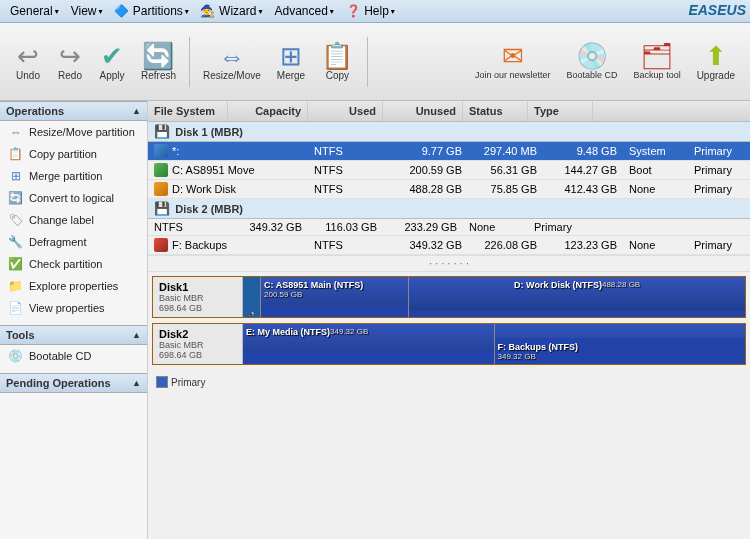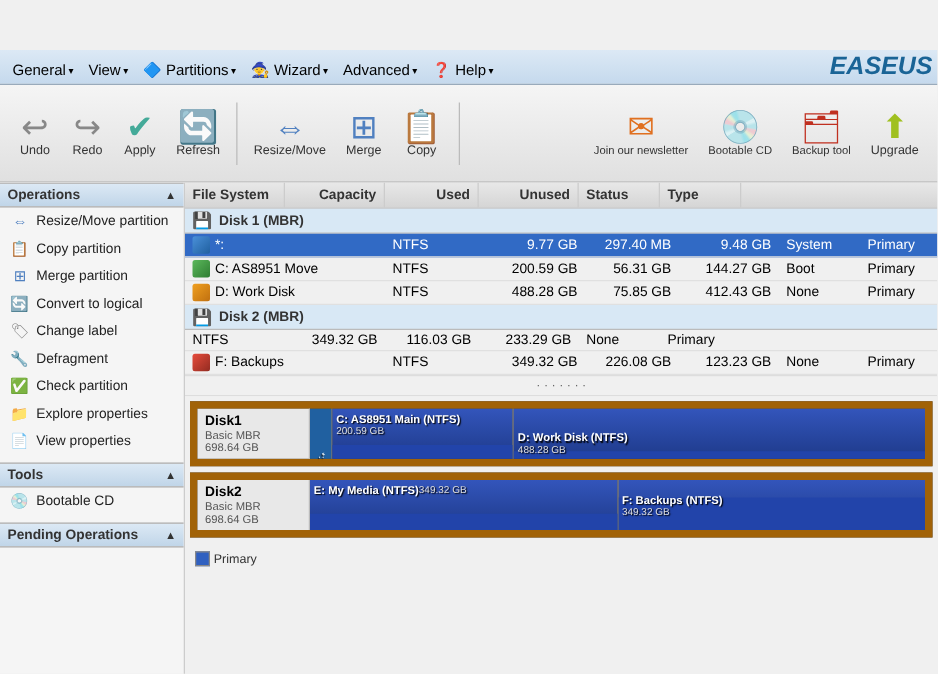--- a/index.html
+++ b/index.html
@@ -1,22 +1,22 @@
 <!DOCTYPE html>
 <html><head>
   <meta charset="utf-8">
   <style>
     * { margin: 0; padding: 0; box-sizing: border-box; }
     body { font-family: 'Segoe UI', Tahoma, Geneva, Verdana, sans-serif; font-size: 12px; background: #f0f0f0; width: 750px; height: 539px; overflow: hidden; }
 
     
-    .menu-bar { background: linear-gradient(to bottom, #dce9f5, #c5d9ed); padding: 2px 4px; display: flex; align-items: flex-end; border-bottom: 1px solid #9ab; margin-top: 40px; }
+    .menu-bar { background: linear-gradient(to bottom, #dce9f5, #c5d9ed); padding: 2px 4px; display: flex; align-items: flex-start; border-bottom: 1px solid #9ab; }
     .menu-item { padding: 2px 6px; cursor: pointer; color: #000; font-size: 12px; display: flex; align-items: center; gap: 2px; }
     .menu-arrow { font-size: 8px; }
-    .easeus-logo { margin-left: auto; font-size: 20px; font-weight: bold; color: #1a6496; font-style: italic; }
+    .easeus-logo { margin-left: auto; font-size: 14px; font-weight: bold; color: #1a6496; font-style: italic; }
 
     
     .toolbar { background: linear-gradient(to bottom, #f5f5f5, #e0e0e0); padding: 4px 8px; display: flex; align-items: center; border-bottom: 1px solid #bbb; gap: 2px; }
     .toolbar-btn { display: flex; flex-direction: column; align-items: center; padding: 2px 6px; cursor: pointer; font-size: 10px; color: #333; border: 1px solid transparent; gap: 1px; min-width: 40px; }
     .toolbar-btn .icon { font-size: 22px; line-height: 1; }
     .toolbar-sep { width: 1px; height: 50px; background: #bbb; margin: 0 4px; }
 
     
     .main { display: flex; height: calc(539px - 80px - 20px); }
 
@@ -57,21 +57,21 @@
     .td-type { width: 65px; }
     .part-icon { width: 14px; height: 14px; border-radius: 2px; }
     .part-icon-sys { background: linear-gradient(135deg, #4a90d9, #2060a0); }
     .part-icon-c { background: linear-gradient(135deg, #5cb85c, #2e7d32); }
     .part-icon-d { background: linear-gradient(135deg, #f0a020, #c07010); }
     .part-icon-e { background: linear-gradient(135deg, #8e44ad, #6c3483); }
     .part-icon-f { background: linear-gradient(135deg, #e74c3c, #922b21); }
 
     
     .dots-divider { text-align: center; padding: 2px; color: #666; font-size: 10px; background: #f0f0f0; border-top: 1px solid #ddd; border-bottom: 1px solid #ddd; }
-    .disk-viz-row { display: flex; align-items: stretch; margin-bottom: 4px; background: #404040; border: 6px solid #a16207; }
+    .disk-viz-row { display: flex; align-items: stretch; margin-bottom: 4px; background: #84cc16; border: 1px solid #a16207; }
     .disk-label { width: 90px; padding: 4px 6px; border-right: 1px solid #bbb; font-size: 10px; background: #e8e8e8; flex-shrink: 0; display: flex; flex-direction: column; justify-content: center; }
     .disk-label .dl-name { font-weight: bold; font-size: 11px; }
     .disk-label .dl-sub { color: #555; font-size: 9px; }
 
     
     .legend-area { padding: 3px 8px; display: flex; gap: 12px; align-items: center; font-size: 10px; color: #333; }
     .legend-item { display: flex; align-items: center; gap: 3px; }
     .legend-box { width: 12px; height: 12px; border: 1px solid #888; }
     .legend-primary { background: #3060c0; }
 
@@ -303,39 +303,39 @@
           <div style="width:18px; background:#4a90d9; border-right:1px solid #888; display:flex; flex-direction:column; justify-content:flex-end; cursor:pointer;">
             <div style="background:#2060a0; height:100%; display:flex; align-items:flex-end; justify-content:center;">
               <span style="color:#fff; font-size:7px; writing-mode:vertical-rl; text-shadow:1px 1px 1px #000;">*:</span>
             </div>
           </div>
           <div style="flex:30; background:linear-gradient(to bottom, #3355bb 0%, #1e3a8a 100%); border-right:1px solid #888; display:flex; flex-direction:column; justify-content:flex-start; padding:3px; cursor:pointer; position:relative;">
             <div style="position:absolute; bottom:0; left:0; right:0; height:28%; background:#2244aa;"></div>
             <span style="color:#fff; font-size:9px; font-weight:bold; text-shadow:1px 1px 1px #000; position:relative; z-index:1;">C: AS8951 Main (NTFS)</span>
             <span style="color:#ddd; font-size:8px; text-shadow:1px 1px 1px #000; position:relative; z-index:1;">200.59 GB</span>
           </div>
-          <div style="flex:70; background:linear-gradient(to bottom, #3355bb 0%, #1e3a8a 100%); display:flex; flex-direction:column; justify-content:flex-end; padding:3px; cursor:pointer; position:relative;">
+          <div style="flex:70; background:linear-gradient(to bottom, #3355bb 0%, #1e3a8a 100%); display:flex; justify-content:center; padding:3px; cursor:pointer; position:relative;">
             <div style="position:absolute; bottom:0; left:0; right:0; height:16%; background:#2244aa;"></div>
             <span style="color:#fff; font-size:9px; font-weight:bold; text-shadow:1px 1px 1px #000; position:relative; z-index:1;">D: Work Disk (NTFS)</span>
             <span style="color:#ddd; font-size:8px; text-shadow:1px 1px 1px #000; position:relative; z-index:1;">488.28 GB</span>
           </div>
         </div>
 
         <div class="disk-viz-row">
           <div class="disk-label">
             <div class="dl-name">Disk2</div>
             <div class="dl-sub">Basic MBR</div>
             <div class="dl-sub">698.64 GB</div>
           </div>
           <div style="flex:50; background:linear-gradient(to bottom, #3355bb 0%, #1e3a8a 100%); border-right:1px solid #888; display:flex; justify-content:flex-start; padding:3px; cursor:pointer; position:relative;">
             <div style="position:absolute; bottom:0; left:0; right:0; height:33%; background:#2244aa;"></div>
             <span style="color:#fff; font-size:9px; font-weight:bold; text-shadow:1px 1px 1px #000; position:relative; z-index:1;">E: My Media (NTFS)</span>
             <span style="color:#ddd; font-size:8px; text-shadow:1px 1px 1px #000; position:relative; z-index:1;">349.32 GB</span>
           </div>
-          <div style="flex:50; background:linear-gradient(to bottom, #3355bb 0%, #1e3a8a 100%); display:flex; flex-direction:column; justify-content:center; padding:3px; cursor:pointer; position:relative;">
+          <div style="flex:50; background:linear-gradient(to bottom, #3355bb 0%, #1e3a8a 100%); display:flex; flex-direction:column; justify-content:flex-end; padding:3px; cursor:pointer; position:relative;">
             <div style="position:absolute; bottom:0; left:0; right:0; height:65%; background:#2244aa;"></div>
             <span style="color:#fff; font-size:9px; font-weight:bold; text-shadow:1px 1px 1px #000; position:relative; z-index:1;">F: Backups (NTFS)</span>
             <span style="color:#ddd; font-size:8px; text-shadow:1px 1px 1px #000; position:relative; z-index:1;">349.32 GB</span>
           </div>
         </div>
 
       </div>
 
       <div class="legend-area">
         <div class="legend-item">

